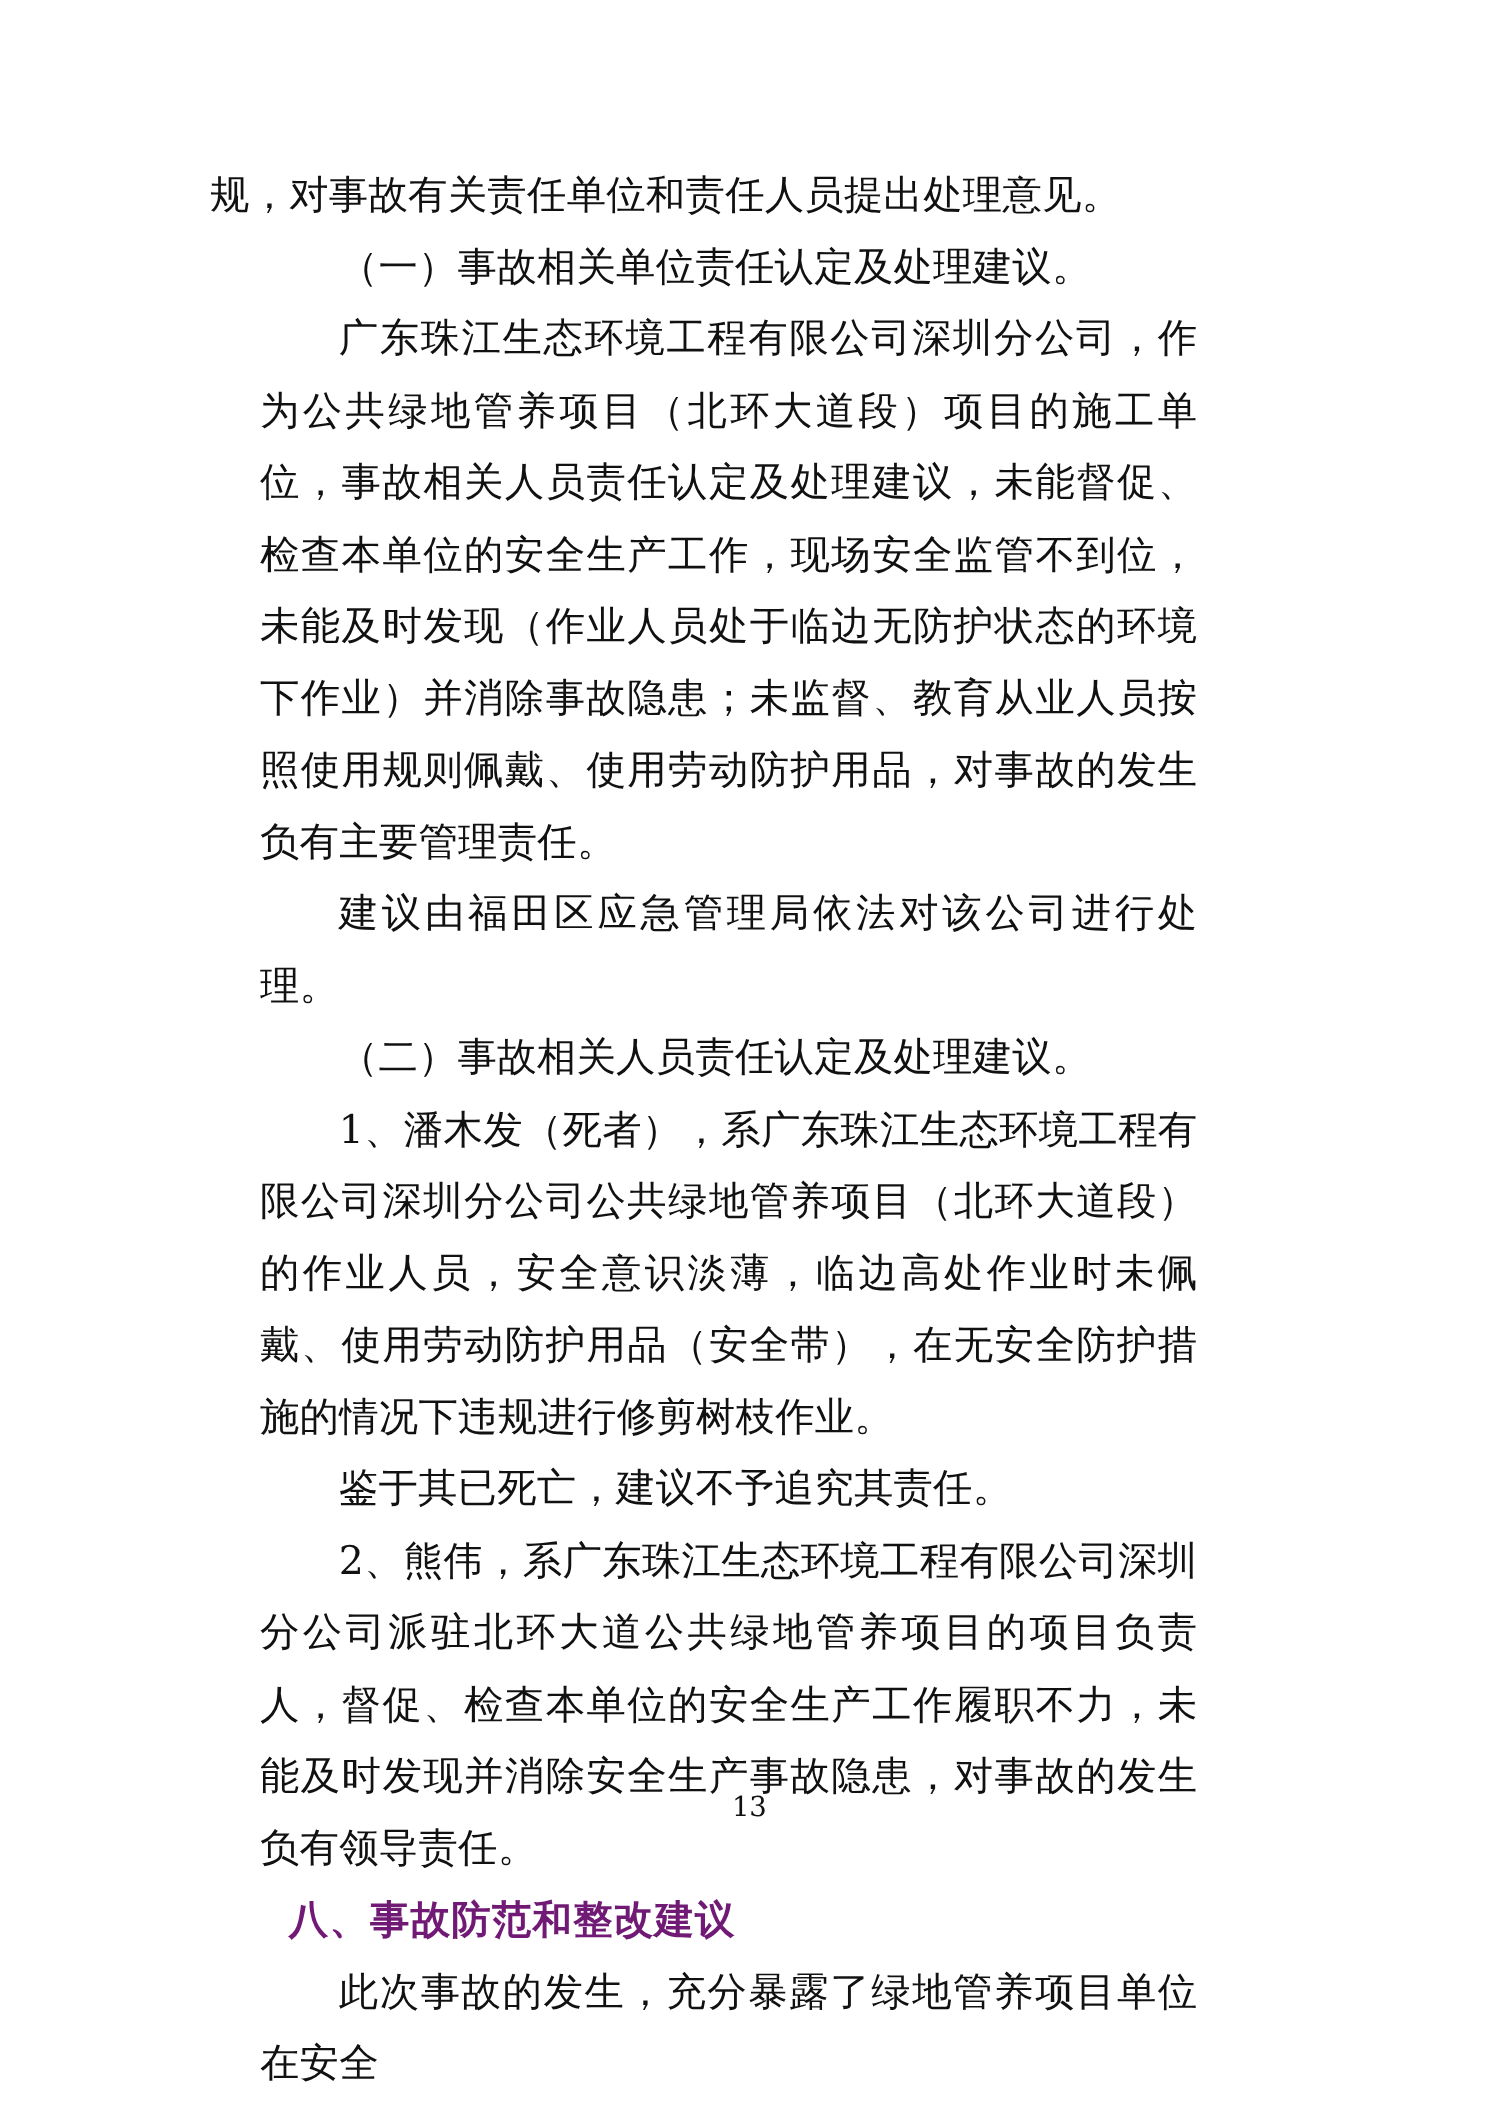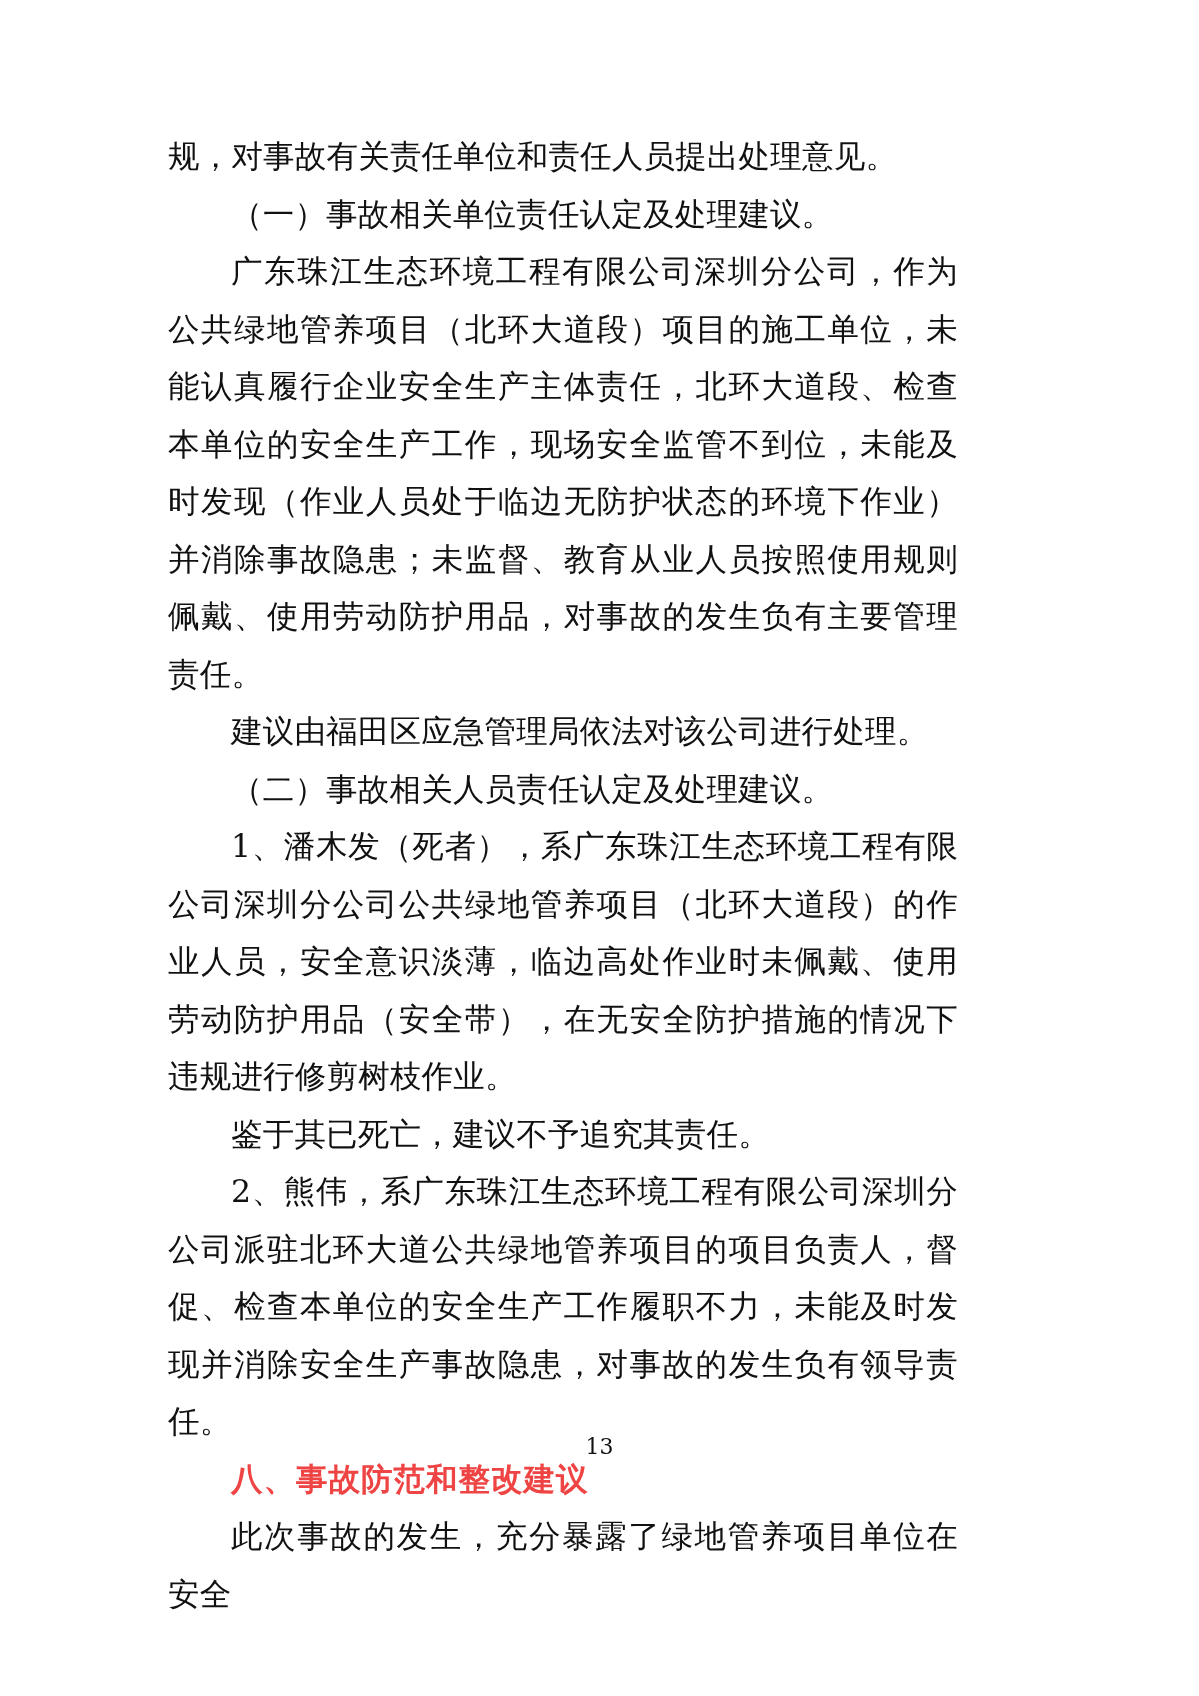--- a/index.html
+++ b/index.html
@@ -32,51 +32,52 @@
     letter-spacing: 0.2px;
     text-align: justify;
     text-justify: inter-ideograph;
     margin: 0;
     text-indent: 0;
     font-family: "DejaVu Serif", serif;
     color: #111111;
   }
   .indent {
     text-indent: 63px;
+    margin-left: 40px;
   }
   .heading {
     font-size: 31.5px;
     line-height: 57.5px;
     font-weight: bold;
     text-indent: 63px;
     margin: 0;
     letter-spacing: 1px;
     font-family: "DejaVu Sans", sans-serif;
-    color: #ef4444;
+    color: #701a75;
   }
   .page-number {
     position: absolute;
     left: 0;
     right: 0;
     top: 1434px;
     text-align: center;
     font-size: 22px;
     font-family: "DejaVu Serif", serif;
     color: #111111;
   }
 </style>
 </head>
 <body>
 
 <div class="page">
   <div class="content">
 
     <p class="para">规，对事故有关责任单位和责任人员提出处理意见。</p>
     <p class="para indent">（一）事故相关单位责任认定及处理建议。</p>
-    <p class="para indent">广东珠江生态环境工程有限公司深圳分公司，作为公共绿地管养项目（北环大道段）项目的施工单位，未能认真履行企业安全生产主体责任，北环大道段、检查本单位的安全生产工作，现场安全监管不到位，未能及时发现（作业人员处于临边无防护状态的环境下作业）并消除事故隐患；未监督、教育从业人员按照使用规则佩戴、使用劳动防护用品，对事故的发生负有主要管理责任。</p>
+    <p class="para indent">广东珠江生态环境工程有限公司深圳分公司，作为公共绿地管养项目（北环大道段）项目的施工单位，事故相关人员责任认定及处理建议，未能督促、检查本单位的安全生产工作，现场安全监管不到位，未能及时发现（作业人员处于临边无防护状态的环境下作业）并消除事故隐患；未监督、教育从业人员按照使用规则佩戴、使用劳动防护用品，对事故的发生负有主要管理责任。</p>
     <p class="para indent">建议由福田区应急管理局依法对该公司进行处理。</p>
     <p class="para indent">（二）事故相关人员责任认定及处理建议。</p>
     <p class="para indent">1、潘木发（死者），系广东珠江生态环境工程有限公司深圳分公司公共绿地管养项目（北环大道段）的作业人员，安全意识淡薄，临边高处作业时未佩戴、使用劳动防护用品（安全带），在无安全防护措施的情况下违规进行修剪树枝作业。</p>
     <p class="para indent">鉴于其已死亡，建议不予追究其责任。</p>
     <p class="para indent">2、熊伟，系广东珠江生态环境工程有限公司深圳分公司派驻北环大道公共绿地管养项目的项目负责人，督促、检查本单位的安全生产工作履职不力，未能及时发现并消除安全生产事故隐患，对事故的发生负有领导责任。</p>
     <p class="heading">八、事故防范和整改建议</p>
     <p class="para indent">此次事故的发生，充分暴露了绿地管养项目单位在安全</p>
 
   </div>
 

